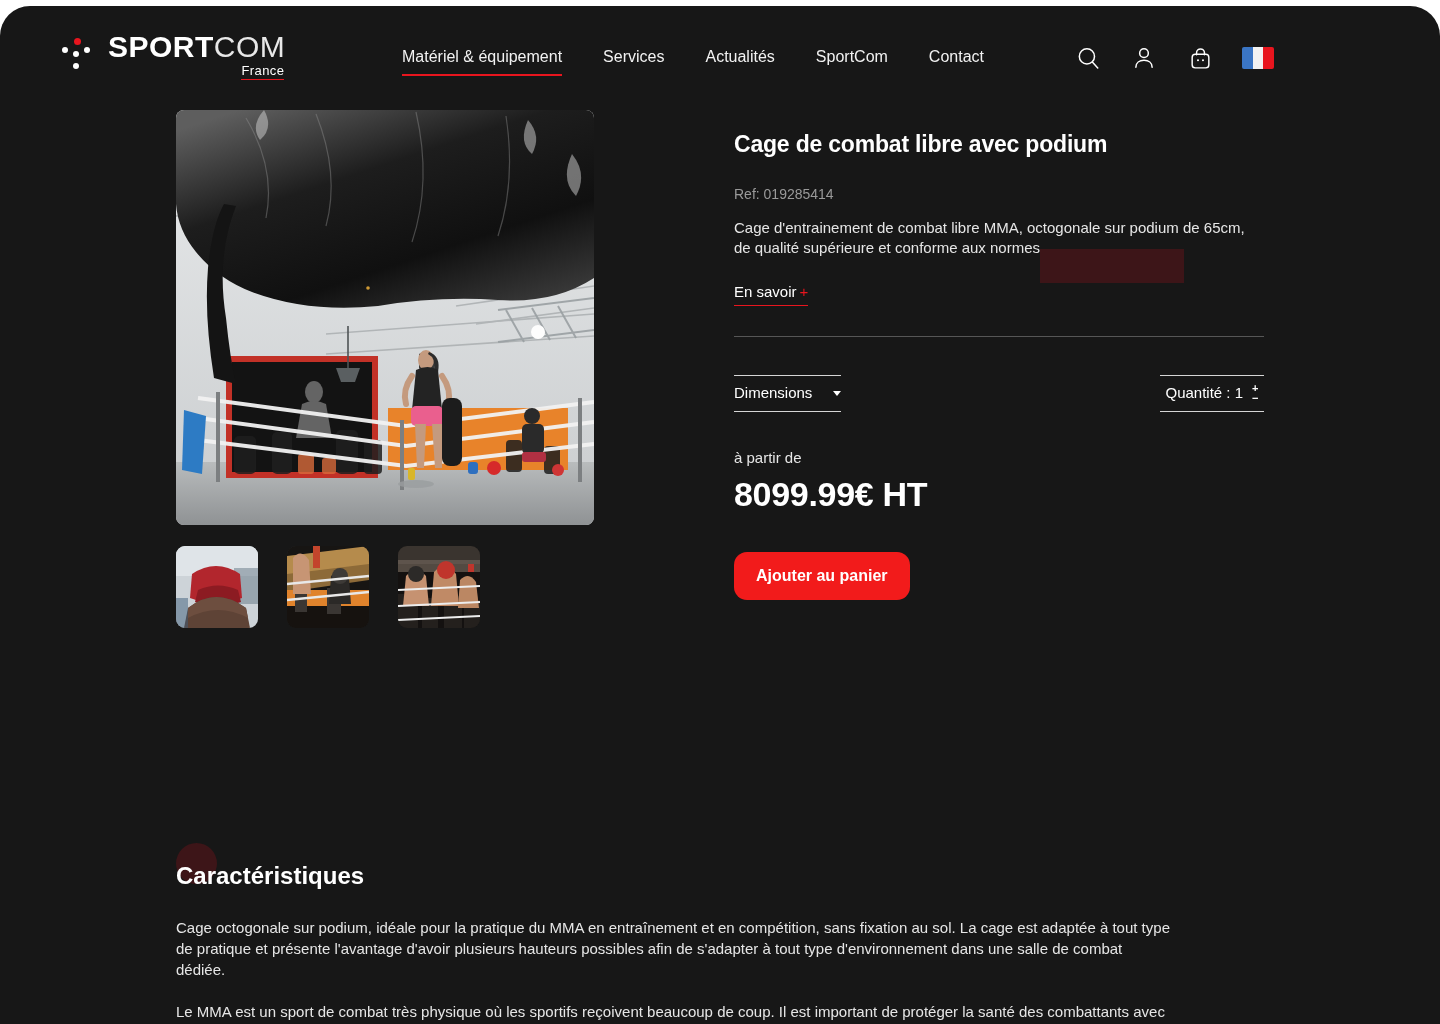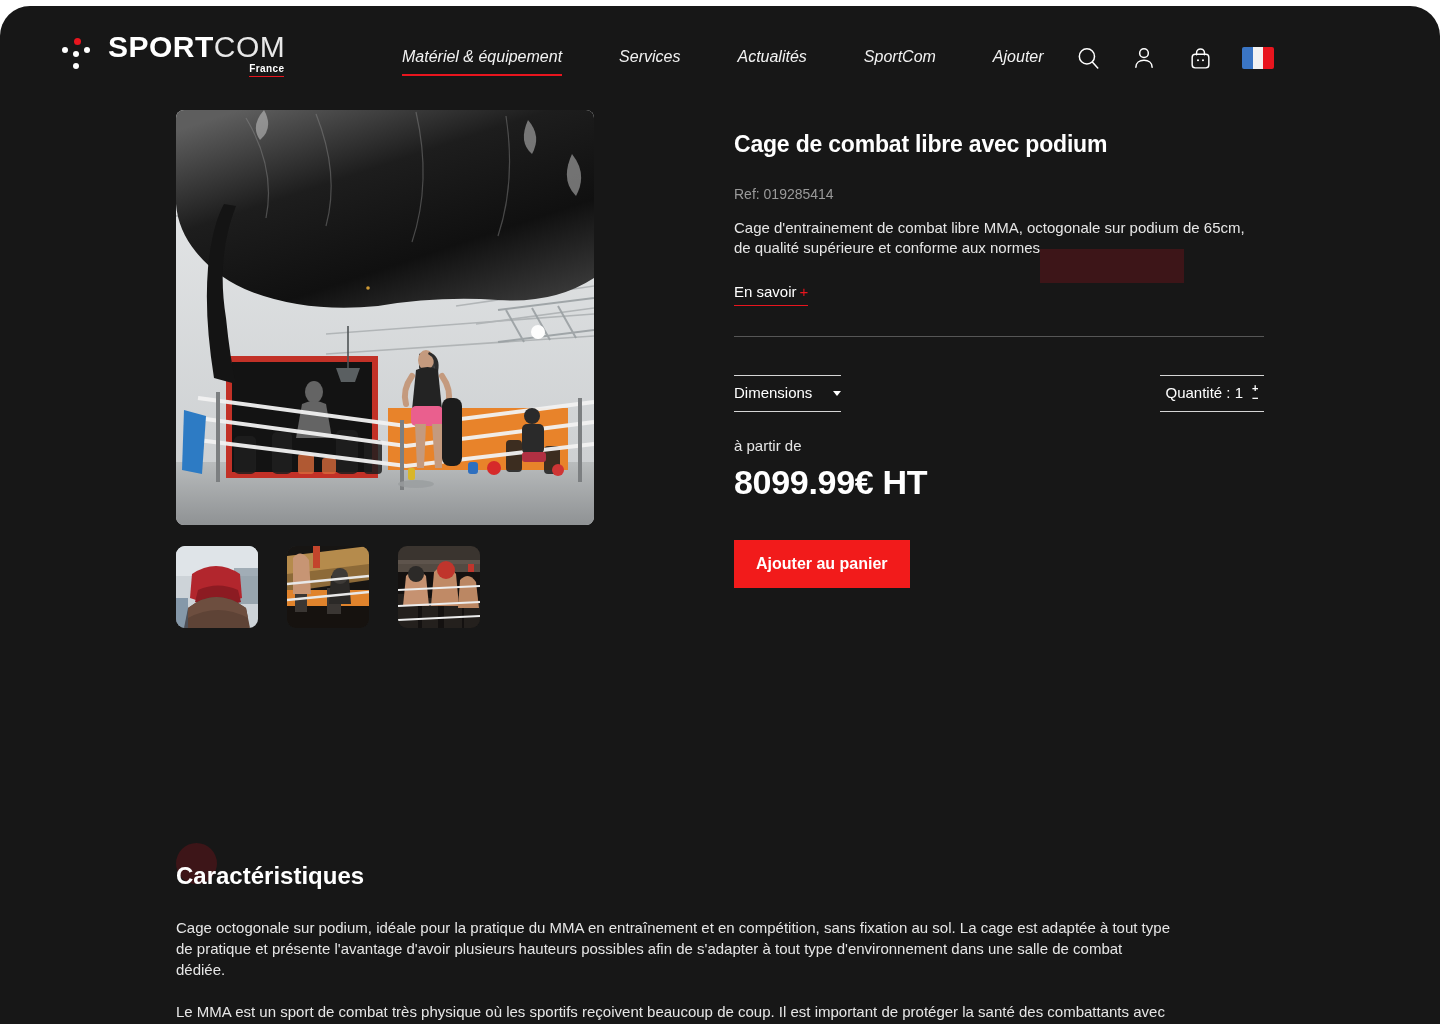--- a/index.html
+++ b/index.html
@@ -77,35 +77,34 @@
     font-weight: 700;
     color: #ffffff;
   }
   .logo-word .wm-thin {
     font-weight: 300;
     color: #e8e8e8;
   }
   .logo-word .sub {
     position: absolute;
     right: 1px; top: 32px;
-    font-size: 10px;
-    font-weight: 700;
+    font-size: 13px;
+    font-weight: 400;
     color: #ffffff;
     letter-spacing: 0.4px;
     padding-bottom: 2px;
     border-bottom: 1.5px solid #e8151e;
   }
 
   .nav {
     position: absolute;
     left: 402px; top: 40px;
     display: flex;
     align-items: center;
-    gap: 16px;
-    font-style: italic;
+    gap: 0;
   }
   .nav-item {
     position: relative;
     color: #f2f2f2;
     font-size: 16px;
     line-height: 22px;
     padding: 0 0 8px 0;
     margin-right: 41px;
     cursor: pointer;
     white-space: nowrap;
@@ -268,21 +267,21 @@
   .stepper span {
     font-size: 11px;
     color: #ffffff;
     line-height: 8px;
     text-align: center;
     cursor: pointer;
     display: block;
     font-weight: 700;
   }
 
-  .price-block { margin-top: 24px; }
+  .price-block { margin-top: 36px; }
   .price-from {
     font-size: 15px;
     line-height: 20px;
     color: #e6e6e6;
   }
   .price-main {
     margin-top: 6px;
     font-size: 34px;
     line-height: 40px;
     font-weight: 700;
@@ -293,21 +292,21 @@
   .add-cart {
     margin-top: 38px;
     display: inline-block;
     background: #f21b1b;
     color: #ffffff;
     font-size: 16px;
     font-weight: 700;
     line-height: 20px;
     padding: 14px 22px;
     border: none;
-    border-radius: 0;
+    border-radius: 13px;
     cursor: pointer;
     font-family: "Liberation Sans", sans-serif;
   }
 
   
   .features {
     position: absolute;
     left: 176px; top: 840px;
     width: 1000px;
   }
@@ -359,21 +358,21 @@
         </span>
         <span class="sub">France</span>
       </span>
     </a>
 
     <nav class="nav">
       <a class="nav-item active">Matériel &amp; équipement</a>
       <a class="nav-item">Services</a>
       <a class="nav-item">Actualités</a>
       <a class="nav-item">SportCom</a>
-      <a class="nav-item">Ajouter</a>
+      <a class="nav-item">Contact</a>
     </nav>
 
     <div class="header-actions">
       <span class="icon-btn">
         <svg viewBox="0 0 24 24" width="26" height="26" fill="none" stroke="currentColor" stroke-width="1.4">
           <circle cx="11" cy="10.5" r="7"></circle>
             <line x1="16.2" y1="16" x2="21" y2="21.2" stroke-linecap="round"></line>
         </svg>
       </span>
       <span class="icon-btn">

